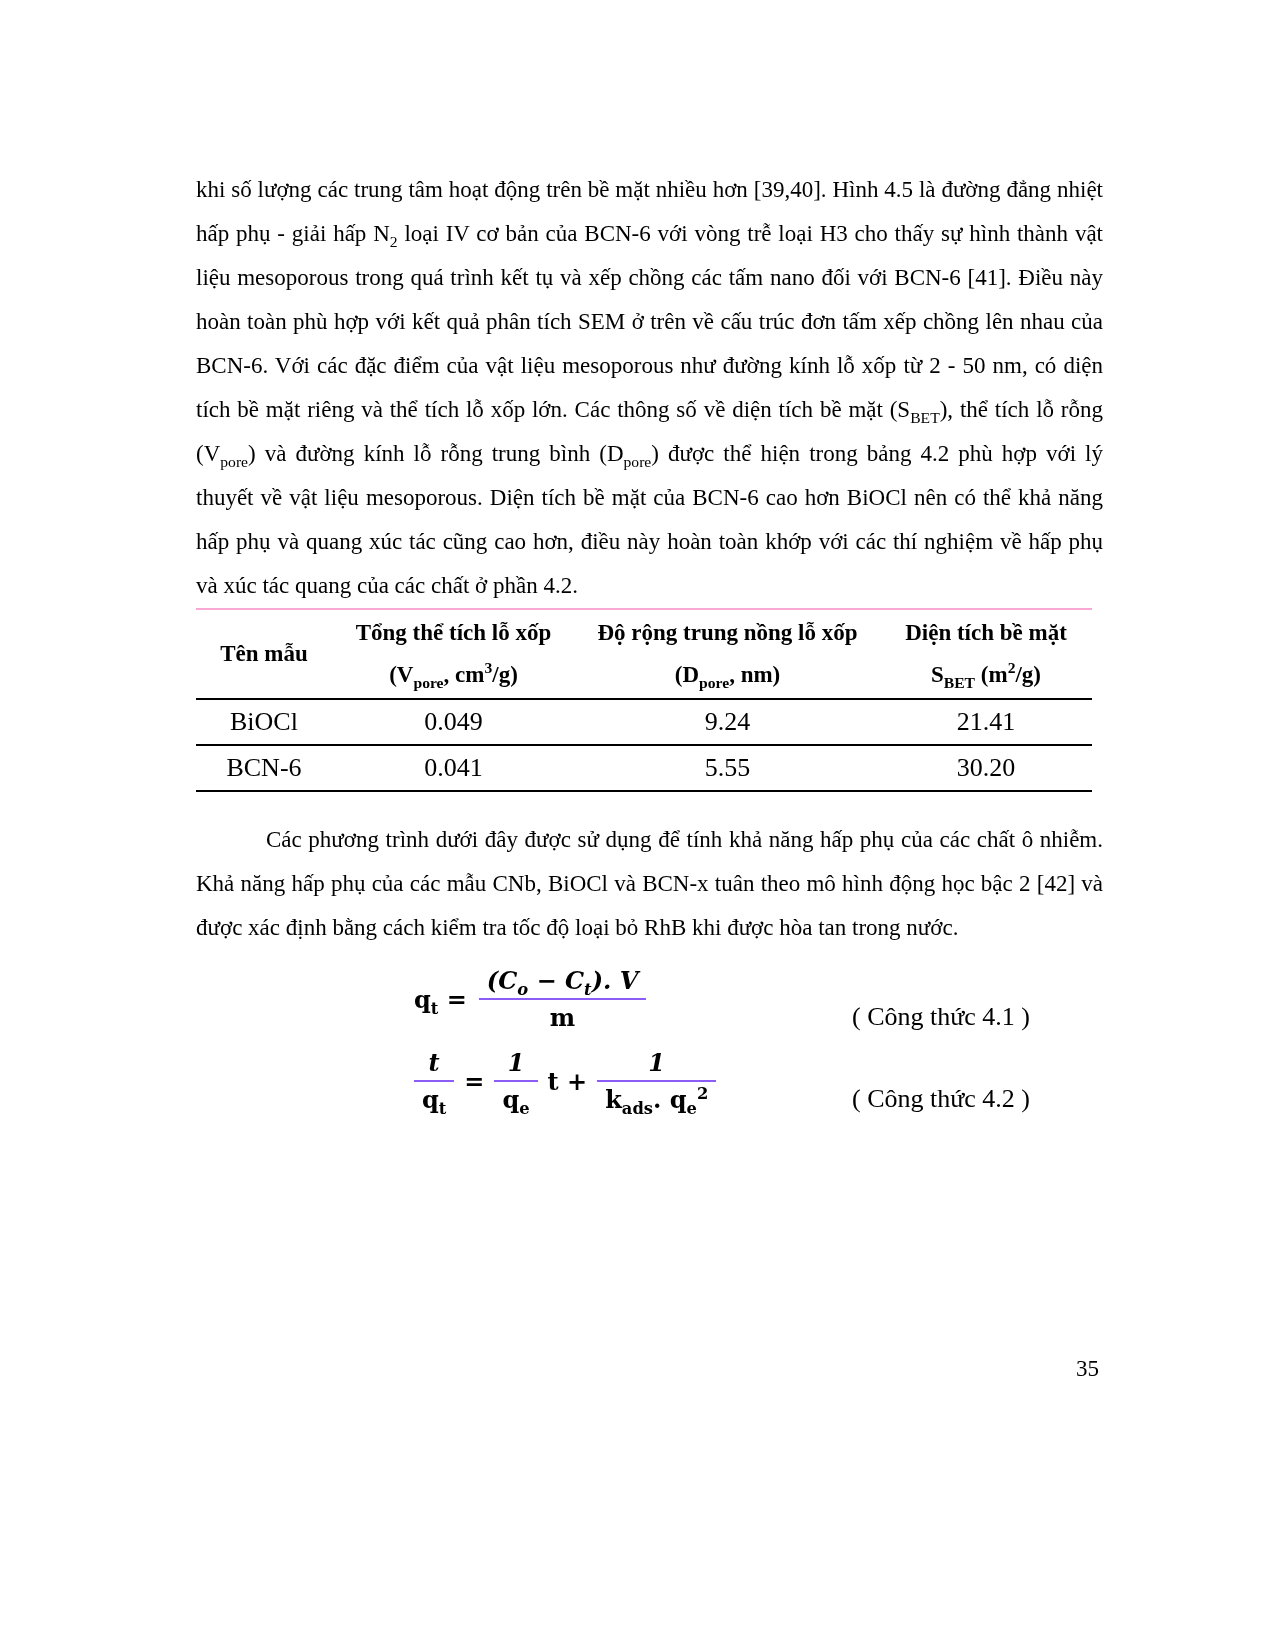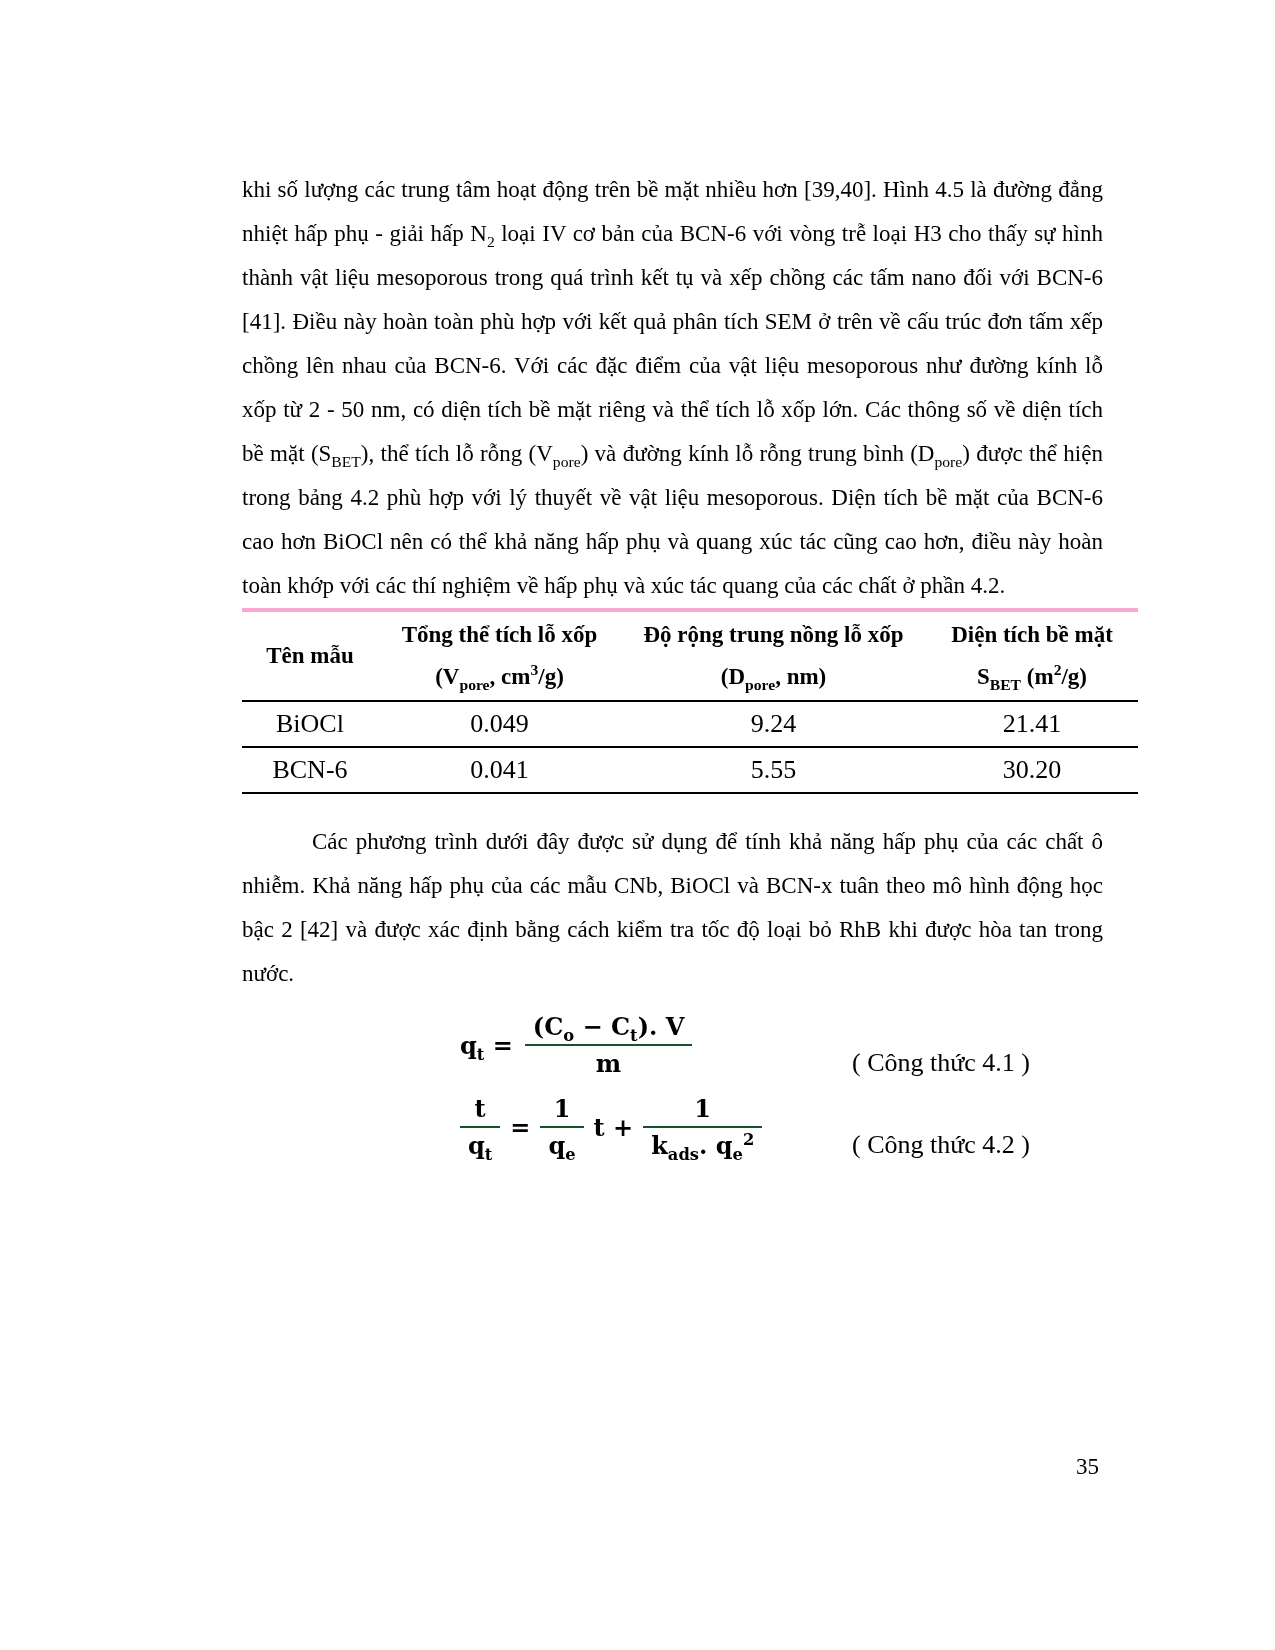--- a/index.html
+++ b/index.html
@@ -6,21 +6,21 @@
   html, body { margin: 0; padding: 0; }
   body {
     width: 1275px;
     height: 1650px;
     background: #ffffff;
     color: #000000;
     font-family: "Liberation Serif", serif;
     position: relative;
     overflow: hidden;
   }
-  .page { padding: 168px 172px 0 196px; margin-left: 46px; }
+  .page { padding: 168px 172px 0 196px; }
 
   .body-text {
     font-size: 23px;
     line-height: 44px;
     text-align: justify;
     margin: 0;
   }
   .indent { text-indent: 70px; }
   sub, sup { font-size: 68%; line-height: 0; }
 
@@ -34,21 +34,21 @@
   table.data-table {
     border-collapse: collapse;
     width: 896px;
     table-layout: fixed;
   }
   .col-1 { width: 136px; }
   .col-2 { width: 243px; }
   .col-3 { width: 305px; }
   .col-4 { width: 212px; }
   .data-table thead tr {
-    border-top: 4px solid #f9a8d4;
+    border-top: 2px solid #f9a8d4;
     border-bottom: 2px solid #000;
   }
   .data-table tbody tr { border-bottom: 2px solid #000; }
   .data-table th {
     font-weight: bold;
     font-size: 23px;
     text-align: center;
     vertical-align: middle;
     line-height: 42px;
     padding: 2px 0;
@@ -79,39 +79,40 @@
   }
   .eq-lhs { margin-right: 12px; }
   .frac {
     display: inline-flex;
     flex-direction: column;
     text-align: center;
   }
   .frac .num {
     display: block;
     padding: 0 8px 3px 8px;
-    border-bottom: 2px solid #14532d;
+    border-bottom: 2px solid #8b5cf6;
+    font-style: italic;
   }
   .frac .den {
     display: block;
     padding: 3px 8px 0 8px;
   }
   .eq-op { margin: 0 10px; }
   .eq-label {
     margin-left: auto;
     margin-right: 73px;
     font-family: "Liberation Serif", serif;
     font-weight: normal;
     font-size: 26px;
     white-space: nowrap;
   }
 
   .page-number {
     position: absolute;
-    top: 1454px;
+    top: 1356px;
     right: 176px;
     font-size: 23px;
   }
 </style>
 </head>
 <body>
 
 <div class="page">
 
   <p class="body-text">khi số lượng các trung tâm hoạt động trên bề mặt nhiều hơn [39,40]. Hình 4.5 là đường đẳng nhiệt hấp phụ - giải hấp N<sub>2</sub> loại IV cơ bản của BCN-6 với vòng trễ loại H3 cho thấy sự hình thành vật liệu mesoporous trong quá trình kết tụ và xếp chồng các tấm nano đối với BCN-6 [41]. Điều này hoàn toàn phù hợp với kết quả phân tích SEM ở trên về cấu trúc đơn tấm xếp chồng lên nhau của BCN-6. Với các đặc điểm của vật liệu mesoporous như đường kính lỗ xốp từ 2 - 50 nm, có diện tích bề mặt riêng và thể tích lỗ xốp lớn. Các thông số về diện tích bề mặt (S<sub>BET</sub>), thể tích lỗ rỗng (V<sub>pore</sub>) và đường kính lỗ rỗng trung bình (D<sub>pore</sub>) được thể hiện trong bảng 4.2 phù hợp với lý thuyết về vật liệu mesoporous. Diện tích bề mặt của BCN-6 cao hơn BiOCl nên có thể khả năng hấp phụ và quang xúc tác cũng cao hơn, điều này hoàn toàn khớp với các thí nghiệm về hấp phụ và xúc tác quang của các chất ở phần 4.2.</p>

